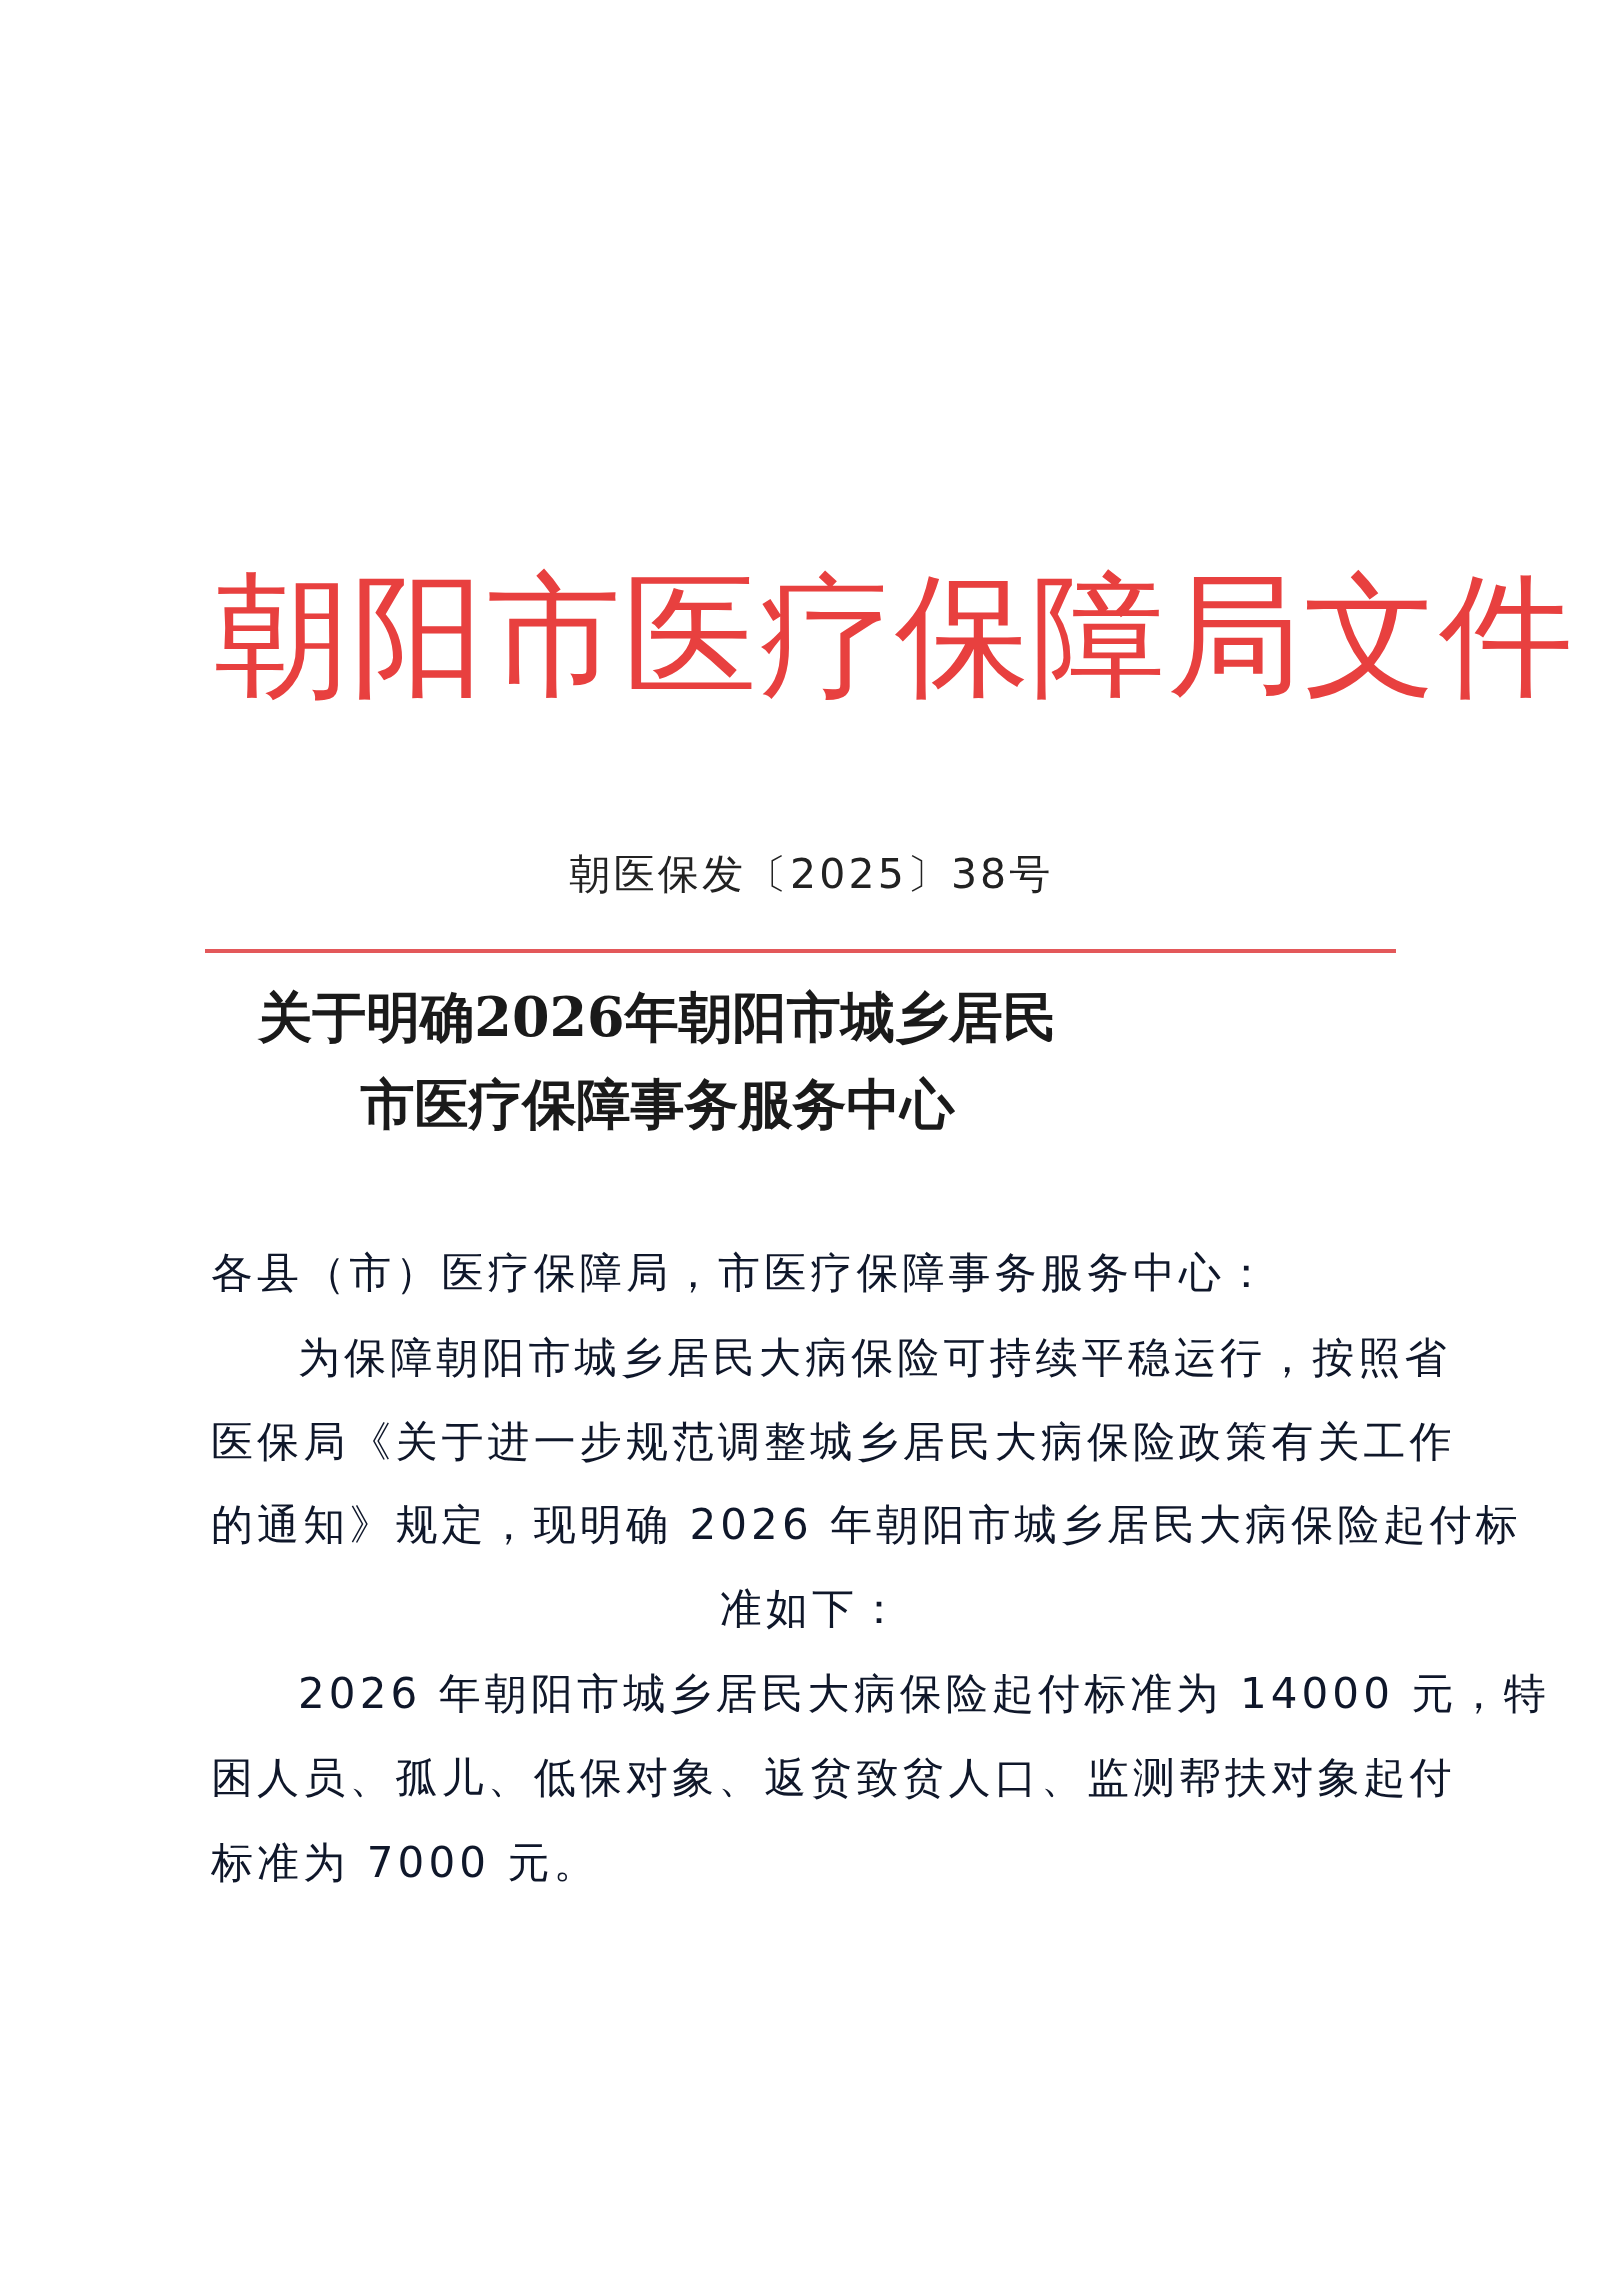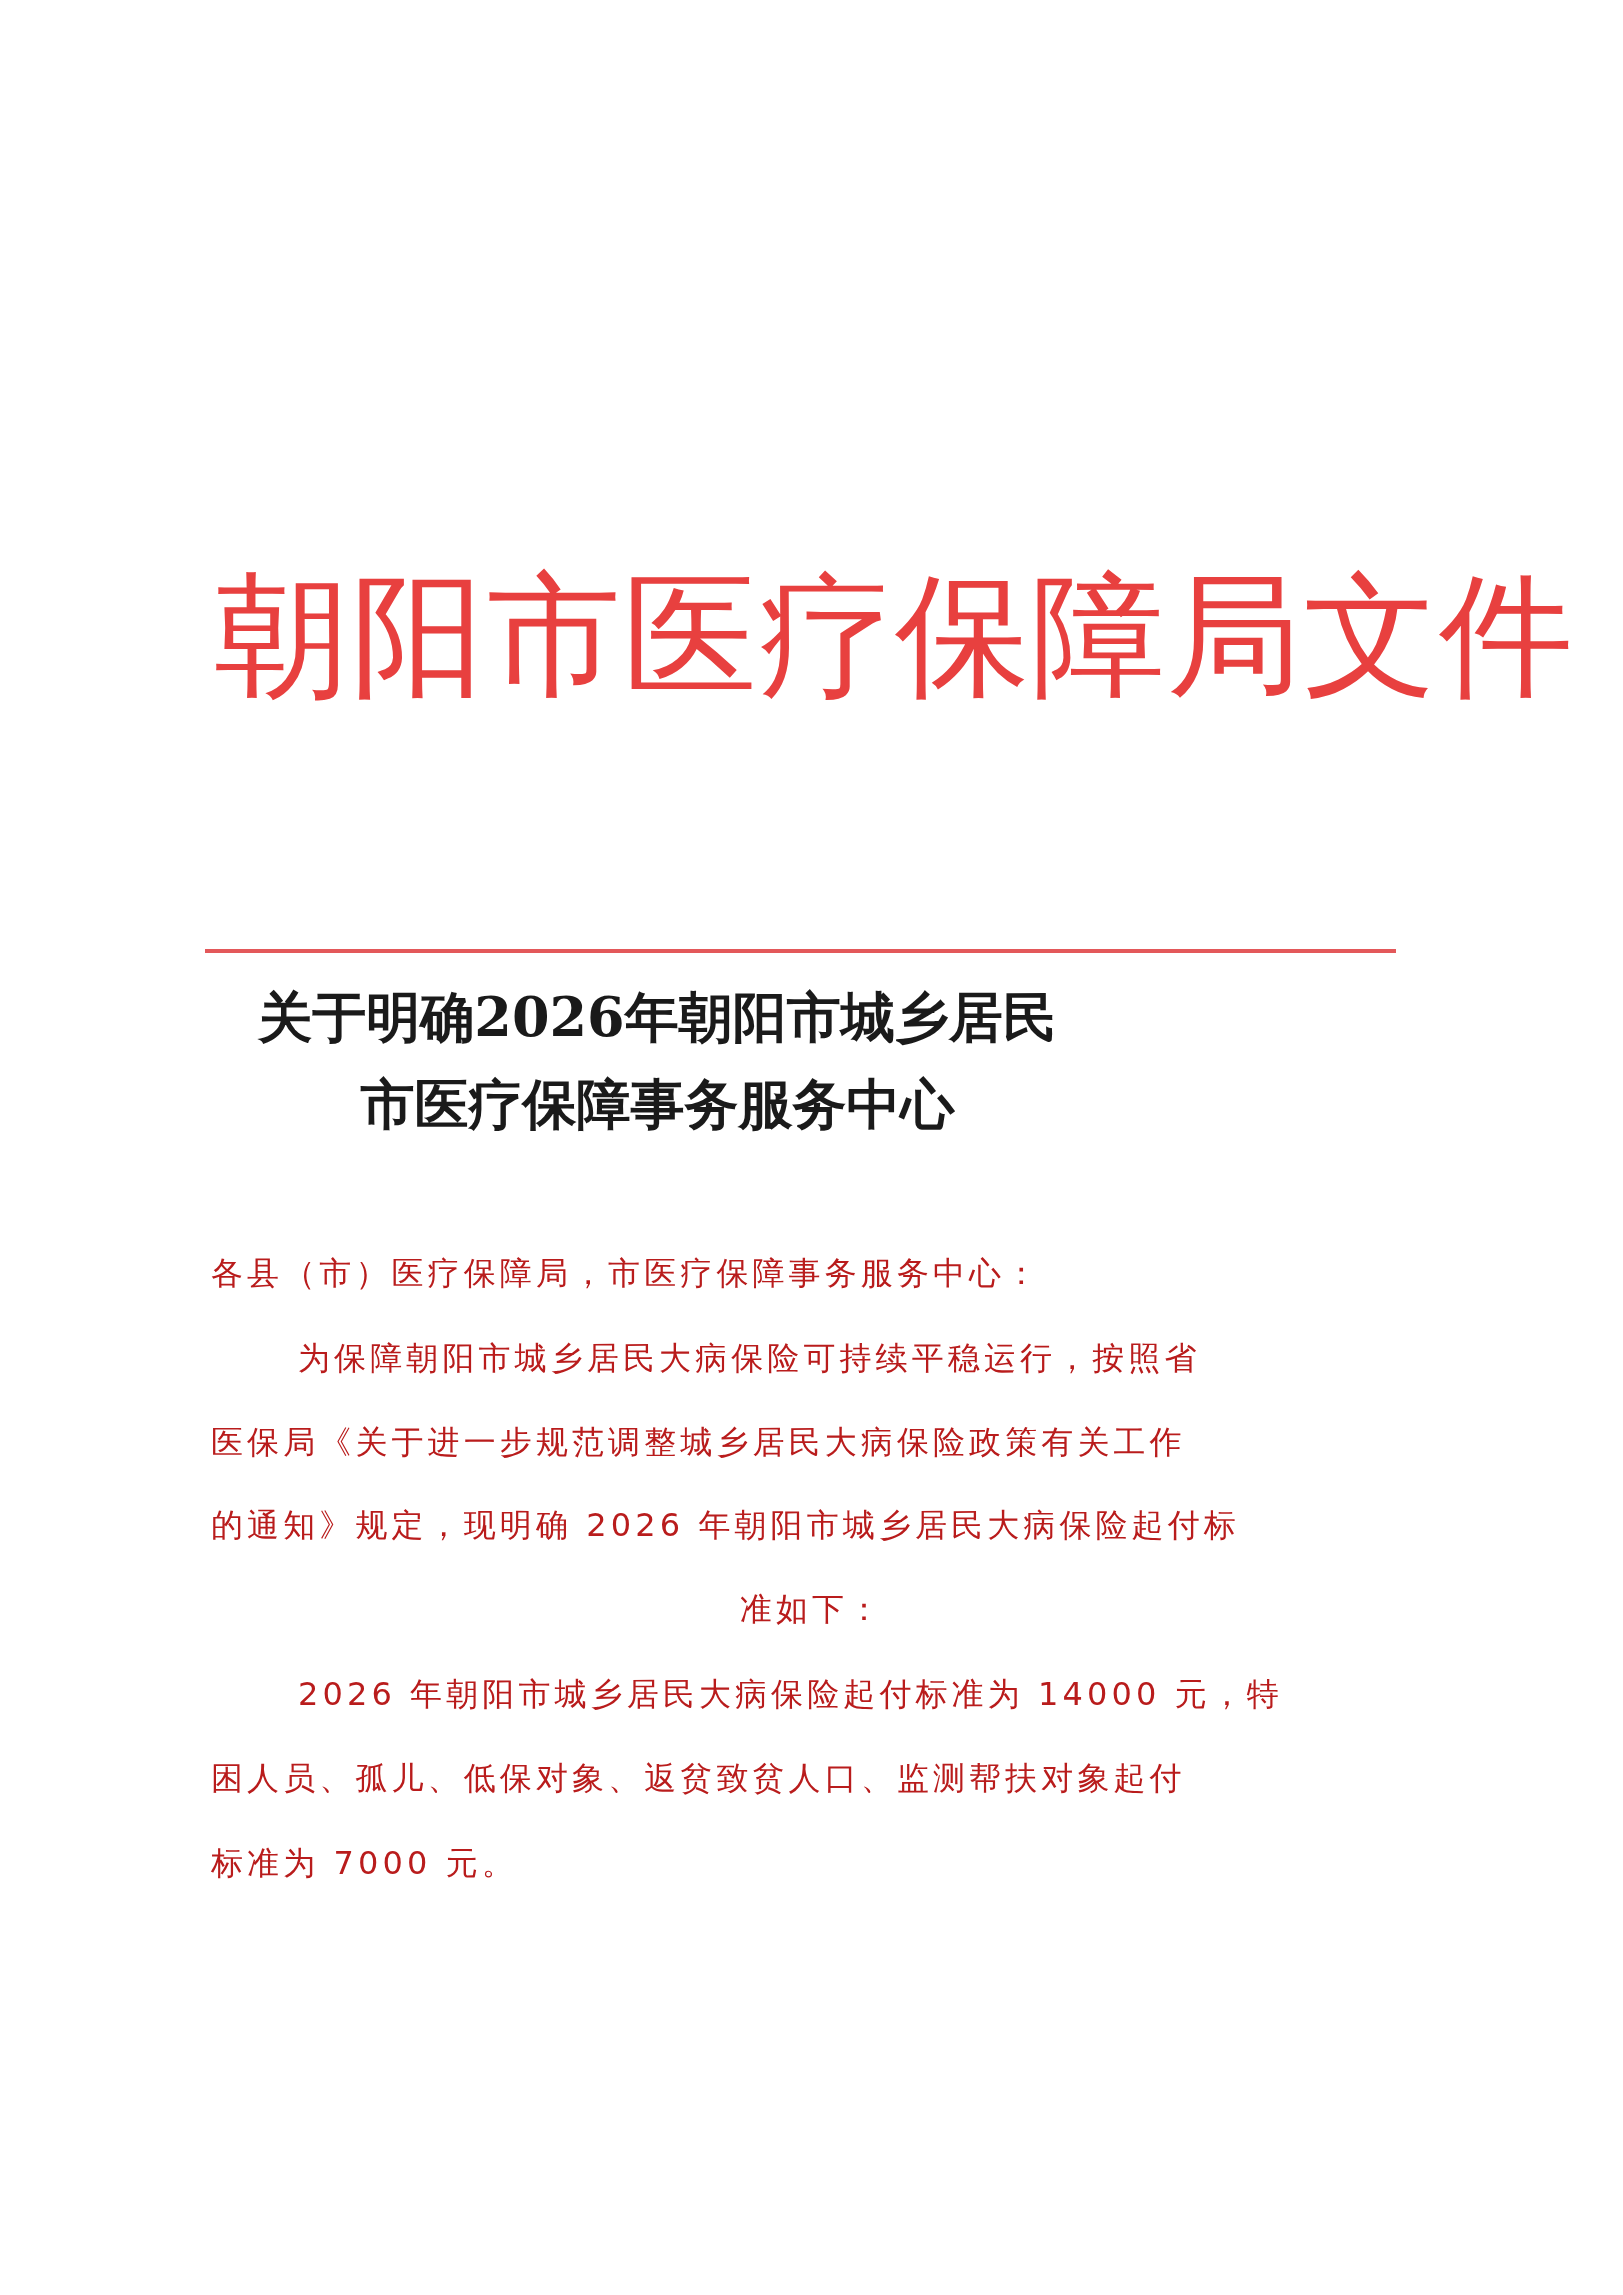--- a/index.html
+++ b/index.html
@@ -51,35 +51,36 @@
     color: #1a1a1a;
     white-space: nowrap;
   }
   .headline.l1 { top: 984px; }
   .headline.l2 { top: 1071px; }
   .body-line {
     position: absolute;
     left: 211px;
     width: 1202px;
     font-family: "DejaVu Sans", sans-serif;
-    font-size: 32px;
+    font-size: 42px;
     line-height: 56px;
     letter-spacing: 4.1px;
-    color: #b91c1c;
+    color: #0f172a;
     white-space: nowrap;
   }
   .indent { left: 298px; }
 </style>
 </head>
 <body>
 
 <div class="page">
 
   <div class="red-header">朝阳市医疗保障局文件</div>
 
+  <div class="doc-number">朝医保发〔2025〕38号</div>
 
   <div class="red-rule"></div>
 
   <div class="headline l1">关于明确2026年朝阳市城乡居民</div>
   <div class="headline l2">市医疗保障事务服务中心</div>
 
   <div class="body-line" style="top:1245px;">各县（市）医疗保障局，市医疗保障事务服务中心：</div>
 
   <div class="body-line indent" style="top:1330px;">为保障朝阳市城乡居民大病保险可持续平稳运行，按照省</div>
   <div class="body-line" style="top:1414px;">医保局《关于进一步规范调整城乡居民大病保险政策有关工作</div>

